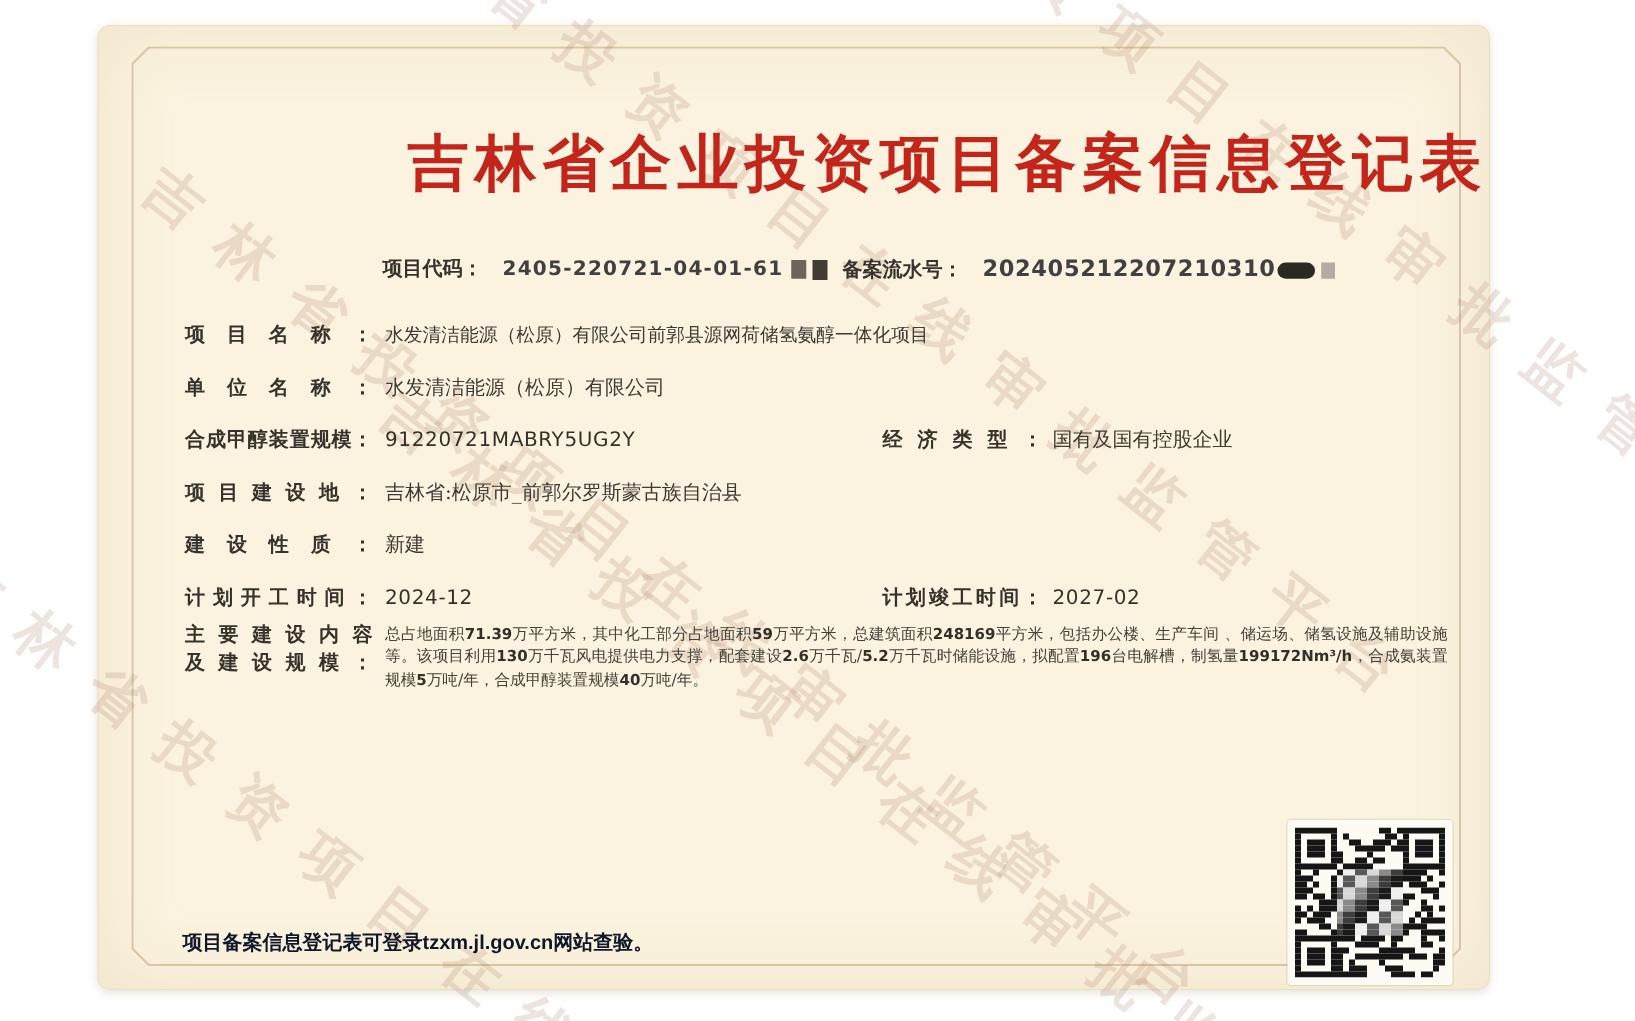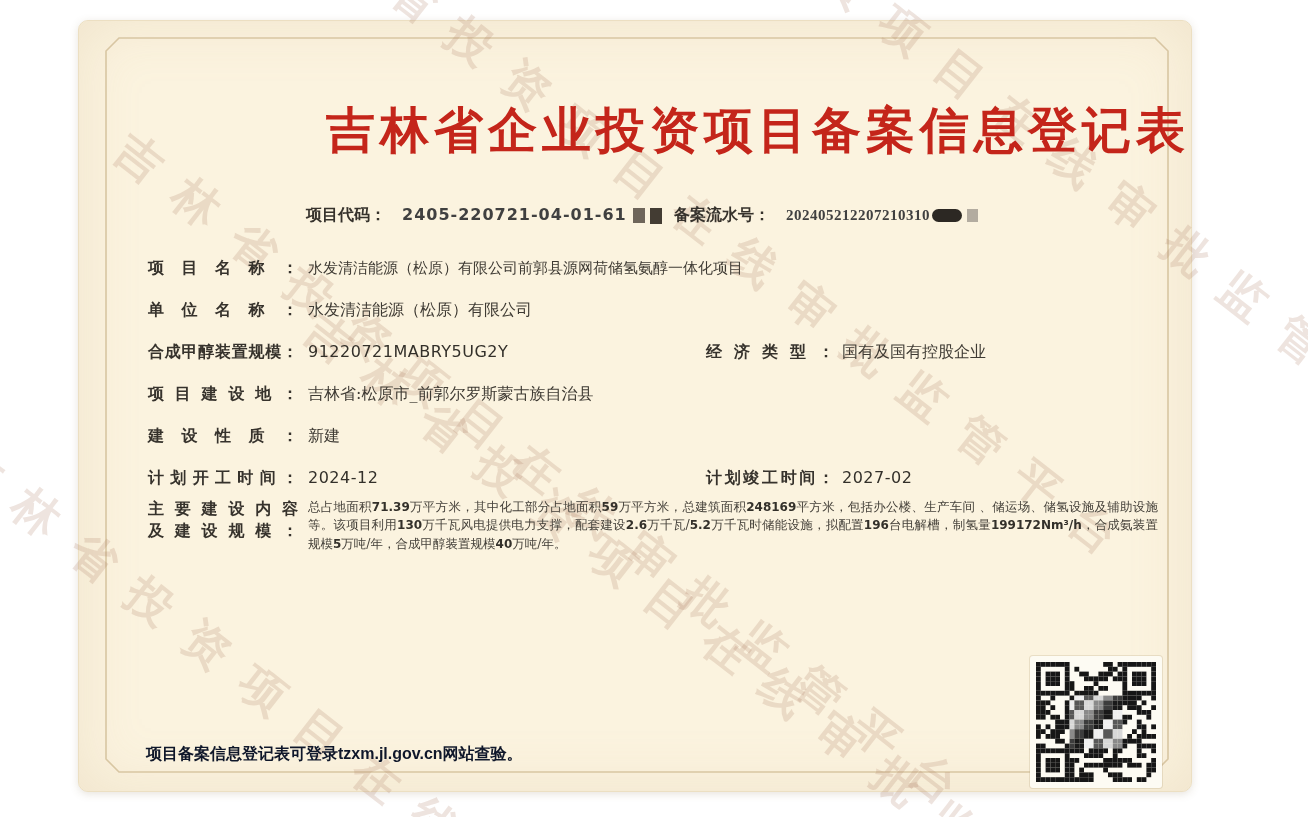--- a/index.html
+++ b/index.html
@@ -37,21 +37,21 @@
   .unit{margin-left:5px;font-family:"DejaVu Serif","Liberation Serif",serif;font-size:16px;color:#3e3a33;}
   .rcol{position:absolute;left:558px;top:0;}
   .rcol .val-serif,.rcol .val-num{margin-left:8px;}
   
   .code-row{position:absolute;left:0;top:185px;width:100%;height:24px;white-space:nowrap;}
   .code-group{position:absolute;white-space:nowrap;}
   .cg1{left:228px;} .cg2{left:596px;}
   .code-label{font-weight:700;font-size:16px;color:#36322c;}
   .code-val{margin-left:16px;font-family:"DejaVu Sans",sans-serif;font-weight:700;
             font-size:16px;color:#404040;letter-spacing:1px;}
-  .serial-val{font-size:15px;letter-spacing:.5px;font-family:Liberation Serif, serif;}
+  .serial-val{font-size:18px;letter-spacing:.5px;}
   .redact{display:inline-block;vertical-align:middle;margin-left:6px;}
   .redact.sq1{width:12px;height:15px;background:#6e655a;}
   .redact.sq2{width:12px;height:16px;background:#433c33;margin-left:5px;}
   .redact.blob{width:30px;height:13px;border-radius:7px;background:#2c2823;margin-left:2px;}
   .redact.sq3{width:11px;height:13px;background:#b3aca0;margin-left:5px;}
   
   .content-label{position:absolute;left:70px;top:478px;width:150px;font-weight:700;
                  font-size:16px;color:#36322c;line-height:22px;}
   .content-label div{text-align:justify;text-align-last:justify;white-space:nowrap;}
   .content-para{position:absolute;left:230px;top:478px;width:850px;text-align:justify;

